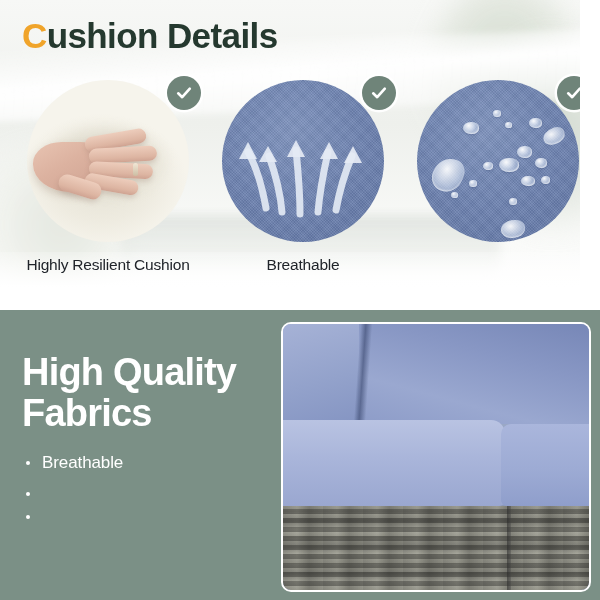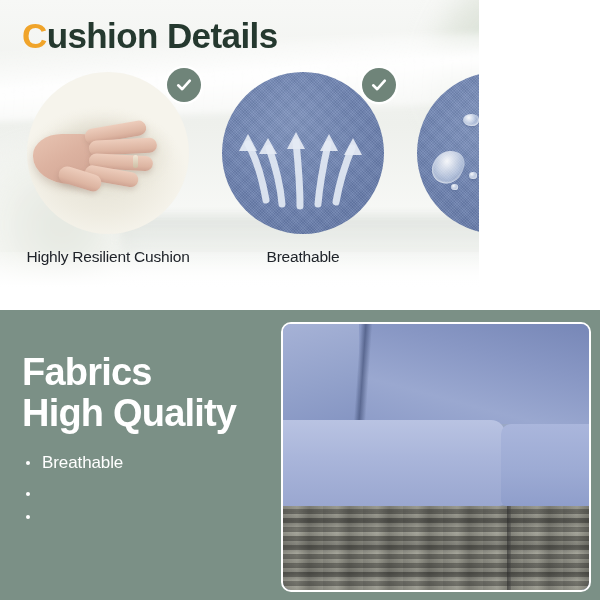--- a/index.html
+++ b/index.html
@@ -13,21 +13,21 @@
     height: 600px;
     overflow: hidden;
     font-family: "Liberation Sans", sans-serif;
     background: #ffffff;
   }
 
   
   .top-section {
     position: absolute;
     left: 0; top: 0;
-    width: 479px;
+    width: 580px;
     height: 310px;
     overflow: hidden;
     background: #f4f5f2;
     text-decoration: underline;
   }
   
   .bg-wash {
     position: absolute;
     inset: 0;
     background:
@@ -90,21 +90,21 @@
   
   .features {
     position: absolute;
     left: 0; top: 72px;
     width: 600px;
     z-index: 4;
   }
   .feature {
     position: absolute;
     width: 200px;
-    top: 0;
+    top: 8px;
   }
   .feature-1 { left: 8px; }
   .feature-2 { left: 203px; }
   .feature-3 { left: 398px; }
 
   .circle-wrap {
     position: relative;
     width: 162px;
     height: 162px;
     margin: 0 auto;
@@ -429,22 +429,22 @@
           </div>
         </div>
       </div>
 
     </div>
   </div>
 
   <div class="bottom-section">
 
     <div class="bottom-heading">
+      <div>High Quality</div>
       <div>Fabrics</div>
-      <div>High Quality</div>
     </div>
 
     <ul class="bullets">
       <li>
         <span class="dot"></span>
         <span>Breathable</span>
       </li>
       <li>
         <span class="dot"></span>
       </li>

